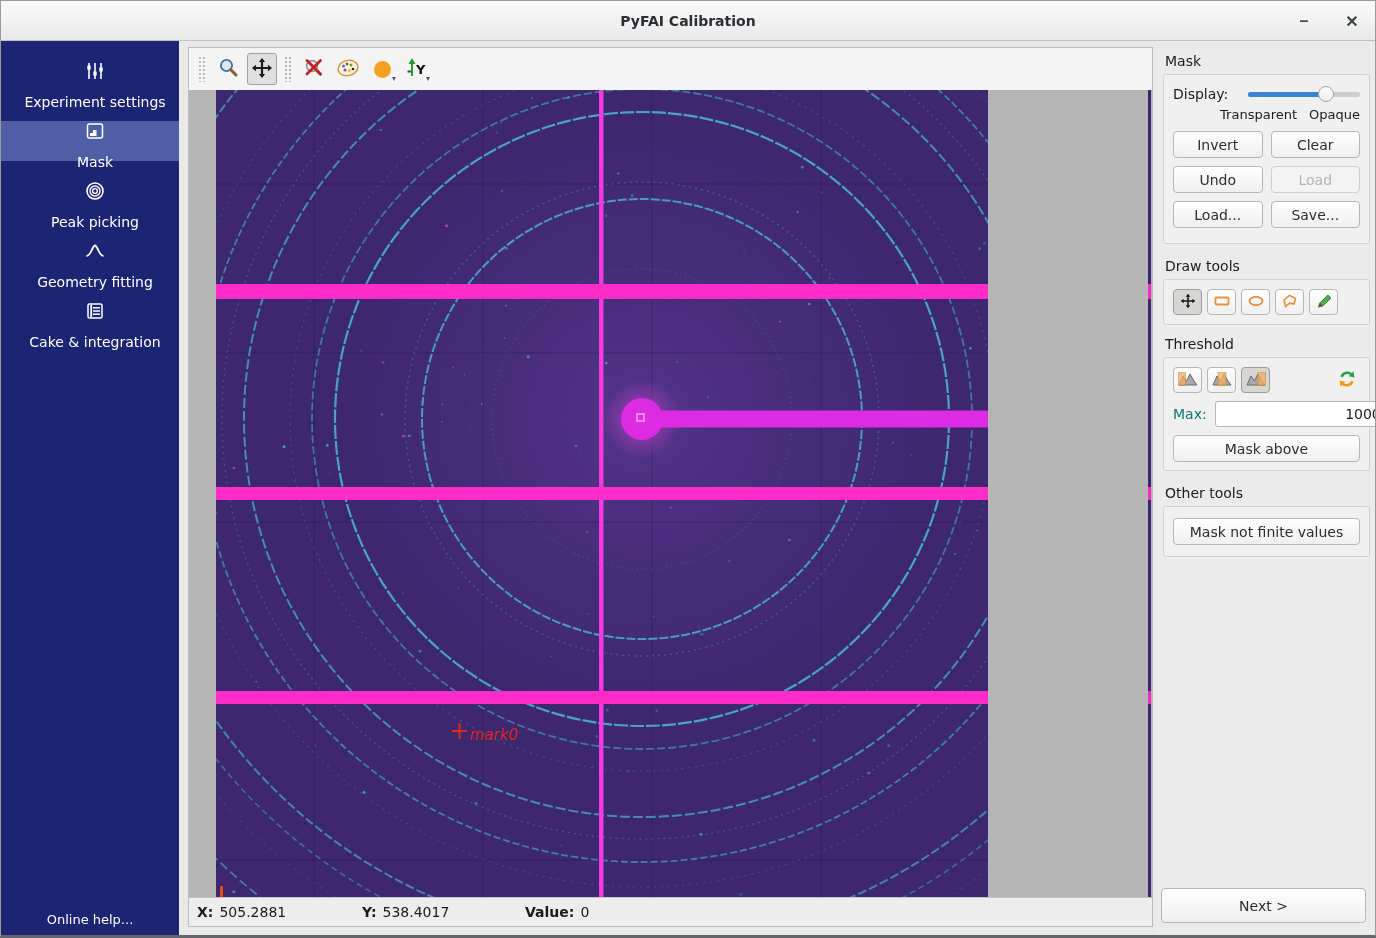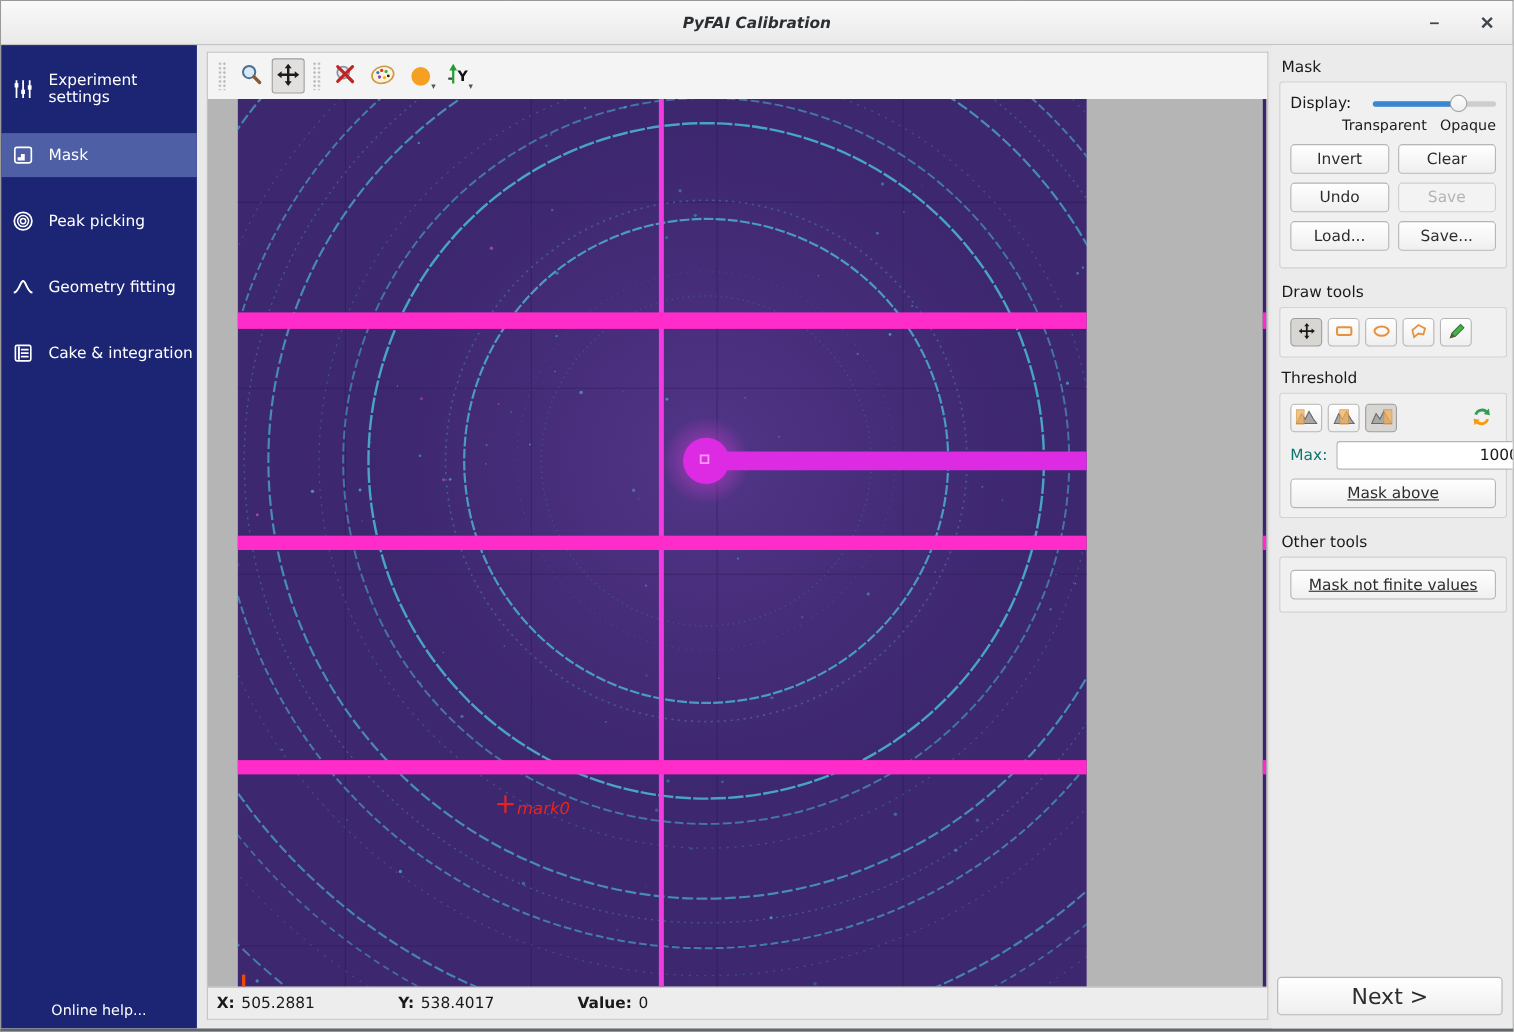--- a/index.html
+++ b/index.html
@@ -4,29 +4,29 @@
 <style>
   * { margin:0; padding:0; box-sizing:border-box; }
   html,body { background:#d6d6d6; font-family:"DejaVu Sans", sans-serif; }
   .window { position:relative; width:1376px; height:938px; background:#e9e9e9;
             border:1px solid #9a9a9a; border-bottom:3px solid #63666a; overflow:hidden; }
 
   
   .titlebar { position:absolute; left:0; top:0; right:0; height:40px;
     background:linear-gradient(#fafafa,#e9e9e9); border-bottom:1px solid #c2c2c2;
     display:flex; align-items:center; justify-content:center; }
-  .titlebar .title { font-size:14px; font-weight:bold; color:#2b2f33;font-style:italic; }
+  .titlebar .title { font-size:14px; font-weight:bold; color:#2b2f33; }
   .win-controls { position:absolute; right:10px; top:0; height:40px; display:flex; align-items:center; gap:22px; }
   .win-btn { width:26px; height:26px; border:none; background:transparent; color:#3f464c;
     font-size:16px; font-weight:bold; cursor:default; display:flex; align-items:center; justify-content:center; }
 
   
   .sidebar { position:absolute; left:0; top:40px; bottom:0; width:178px; background:#1b2573; }
   .side-item { height:40px; margin-top:20px; display:flex; align-items:center; gap:13px;
-    padding-left:10px; color:#ffffff; font-size:14px; cursor:default; }
+    padding-left:10px; color:#ffffff; font-size:14px; cursor:default;flex-direction:column; }
   .side-item.selected { background:#4f5fa5; }
   .side-item .sicon { width:20px; height:20px; flex:0 0 20px; display:flex; align-items:center; justify-content:center; }
   .side-footer { position:absolute; bottom:8px; left:0; right:0; text-align:center;
     color:#ffffff; font-size:13px; }
 
   
   .plot-panel { position:absolute; left:187px; top:46px; width:965px; height:880px;
     background:#f4f4f4; border:1px solid #bdbdbd; display:flex; flex-direction:column; }
   .plot-toolbar { height:42px; display:flex; align-items:center; padding-left:6px; gap:4px; background:#f4f4f4; }
   .tb-handle { width:8px; height:26px; margin:0 3px;
@@ -63,39 +63,39 @@
   .slider-fill { position:absolute; left:0; top:6px; height:5px; border-radius:3px; background:#3987d3; }
   .slider-handle { position:absolute; top:0px; width:16px; height:16px; margin-left:-8px; border-radius:50%;
     background:linear-gradient(#fcfcfc,#eee); border:1px solid #a6a6a6; }
   .opacity-labels { display:flex; justify-content:flex-end; gap:12px; margin-top:5px;
     font-size:13px; color:#1b1b1b; }
   .btn-grid { display:grid; grid-template-columns:1fr 1fr; gap:8px; margin-top:9px; }
   .btn { height:27px; border:1px solid #b6b6b6; border-radius:4px;
     background:linear-gradient(#ffffff,#efefef); font-family:"DejaVu Sans",sans-serif;
     font-size:14px; color:#2d2d2d; }
   .btn:disabled { color:#b4b4b4; background:#f3f3f3; border-color:#cfcfcf; }
-  .btn.wide { width:100%;text-decoration:underline; }
+  .btn.wide { width:100%; }
 
   .tools-row { display:flex; gap:5px; }
   .tool-btn { width:29px; height:26px; border:1px solid #b6b6b6; border-radius:4px;
     background:linear-gradient(#ffffff,#efefef); display:flex; align-items:center; justify-content:center; padding:0; }
   .tool-btn.pressed { background:#d8d6d3; border-color:#9d9d9d; }
   .icon-btn-plain { width:26px; height:26px; border:none; background:transparent; display:flex; align-items:center; justify-content:center; padding:0; }
 
   .threshold-row1 { display:flex; align-items:center; gap:5px; }
   .threshold-row1 .spacer { flex:1; }
   .max-row { display:flex; align-items:center; gap:8px; margin-top:8px; }
   .max-label { font-size:14px; color:#0f766e; }
   .max-input { flex:1; height:26px; border:1px solid #b6b6b6; border-radius:3px; background:#fff;
     font-size:14px; text-align:right; padding-right:8px; font-family:"DejaVu Sans",sans-serif; color:#1b1b1b; }
   .mt8 { margin-top:8px; }
 
   .next-btn { position:absolute; left:5px; right:11px; bottom:12px; height:35px;
     border:1px solid #b6b6b6; border-radius:4px; background:linear-gradient(#ffffff,#efefef);
-    font-size:20px; color:#2d2d2d; font-family:"DejaVu Sans",sans-serif; }
+    font-size:14px; color:#2d2d2d; font-family:"DejaVu Sans",sans-serif; }
 
   .m-title1 { margin-top:12px; }
   .m-box1 { margin-top:5px; height:170px; }
   .m-title2 { margin-top:14px; }
   .m-box2 { margin-top:5px; height:46px; display:flex; align-items:center; }
   .m-title3 { margin-top:11px; }
   .m-box3 { margin-top:5px; height:114px; }
   .m-title4 { margin-top:14px; }
   .m-box4 { margin-top:5px; height:51px; display:flex; align-items:center; }
 </style>
@@ -441,21 +441,21 @@
         </div>
       </div>
       <div class="opacity-labels">
         <span>Transparent</span>
         <span>Opaque</span>
       </div>
       <div class="btn-grid">
         <button class="btn">Invert</button>
         <button class="btn">Clear</button>
         <button class="btn">Undo</button>
-        <button class="btn" disabled="">Save</button>
+        <button class="btn" disabled="">Load</button>
         <button class="btn">Load...</button>
         <button class="btn">Save...</button>
       </div>
     </div>
 
     <div class="section-title m-title2">Draw tools</div>
     <div class="groupbox m-box2">
       <div class="tools-row">
         <button class="tool-btn pressed">
           <span>

